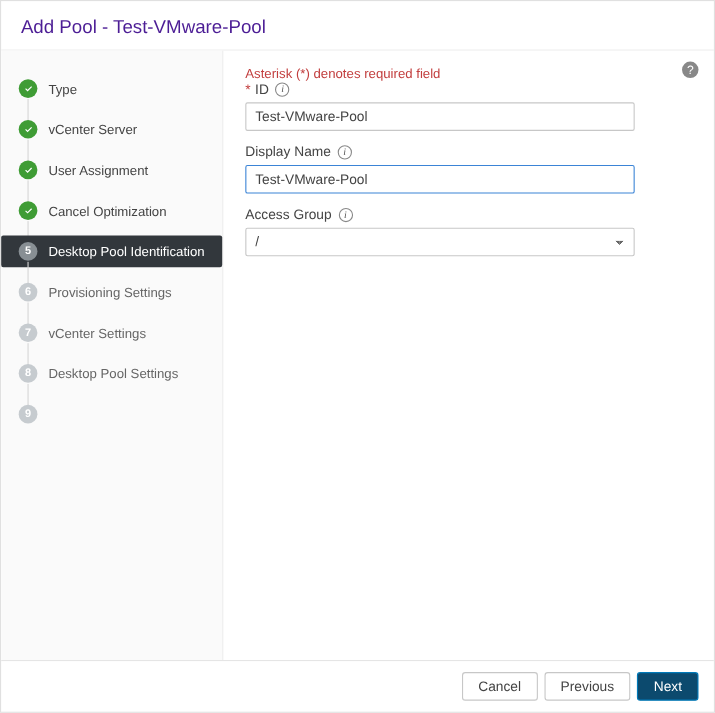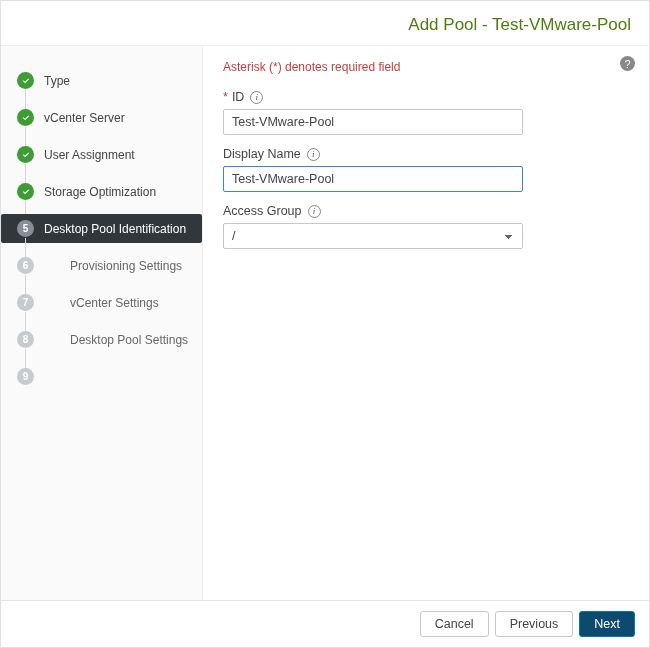--- a/index.html
+++ b/index.html
@@ -15,22 +15,21 @@
       flex-direction: column;
       overflow: hidden;
     }
     .header {
       padding: 14px 18px 10px 18px;
       border-bottom: 1px solid #eee;
     }
     .header h1 {
       font-size: 17px;
       font-weight: 500;
-      color: #4d7c0f;
-      text-align: right;
+      color: #4c1d95;
     }
     .content {
       display: flex;
       flex: 1;
       min-height: 0;
     }
     .sidebar {
       width: 202px;
       background: #fafafa;
       padding: 12px 0;
@@ -69,50 +68,50 @@
       z-index: 1;
     }
     .step-done .step-badge { background: #3f9c35; color: #fff; }
     .step-done .step-badge svg { width: 10px; height: 10px; fill: #fff; }
     .step-current { background: #32373c; color: #fff; border-radius: 2px;}
     .step-current .step-badge { background: #888f94; color: #fff; }
     .step-future .step-badge { background: #c6cbcf; color: #fff; }
     .step-label { font-size: 12px; color: #555; }
     .step-done .step-label { color: #444; }
     .step-current .step-label { color: #fff; }
-    .step-future .step-label { color: #666; margin-left: 26px; }
+    .step-future .step-label { color: #666; }
 
     .main {
       flex: 1;
       padding: 14px 20px 14px 20px;
       position: relative;
     }
     .note {
       color: #c23e3e;
       font-size: 12px;
-      margin-bottom: 16px;
+      margin-bottom: 0;
     }
     .form-row { margin-bottom: 12px; }
     .form-label {
       display: flex;
       align-items: center;
       font-size: 12.5px;
       color: #444;
       margin-bottom: 5px;
     }
     .req-star { color: #c23e3e; margin-right: 4px; }
     .info-icon {
       width: 13px; height: 13px; margin-left: 6px;
       border: 1px solid #888; border-radius: 50%;
       display: inline-flex; align-items: center; justify-content: center;
       font-size: 9px; font-style: italic; color: #555;
       font-family: serif;
     }
     .form-input, .form-select, .form-textarea {
-      width: 300px;
+      width: 354px;
       padding: 5px 8px;
       font-size: 12.5px;
       border: 1px solid #c7c7c7;
       border-radius: 2px;
       color: #444;
       background: #fff;
     }
     .form-input.focused { border: 1px solid #3b84d6; outline: none; }
     .form-select {
       appearance: none;
@@ -188,21 +187,21 @@
           </svg>
         </div>
         <div class="step-label">User Assignment</div>
       </div>
       <div class="step step-done">
         <div class="step-badge">
           <svg viewBox="0 0 16 16">
             <path d="M6.5 11.5L3 8l1.2-1.2 2.3 2.3 5.3-5.3L13 5z"></path>
           </svg>
         </div>
-        <div class="step-label">Storage Optimization</div>
+        <div class="step-label">Cancel Optimization</div>
       </div>
       <div class="step step-current">
         <div class="step-badge">5</div>
         <div class="step-label">Desktop Pool Identification</div>
       </div>
       <div class="step step-future">
         <div class="step-badge">6</div>
         <div class="step-label">Provisioning Settings</div>
       </div>
       <div class="step step-future">

